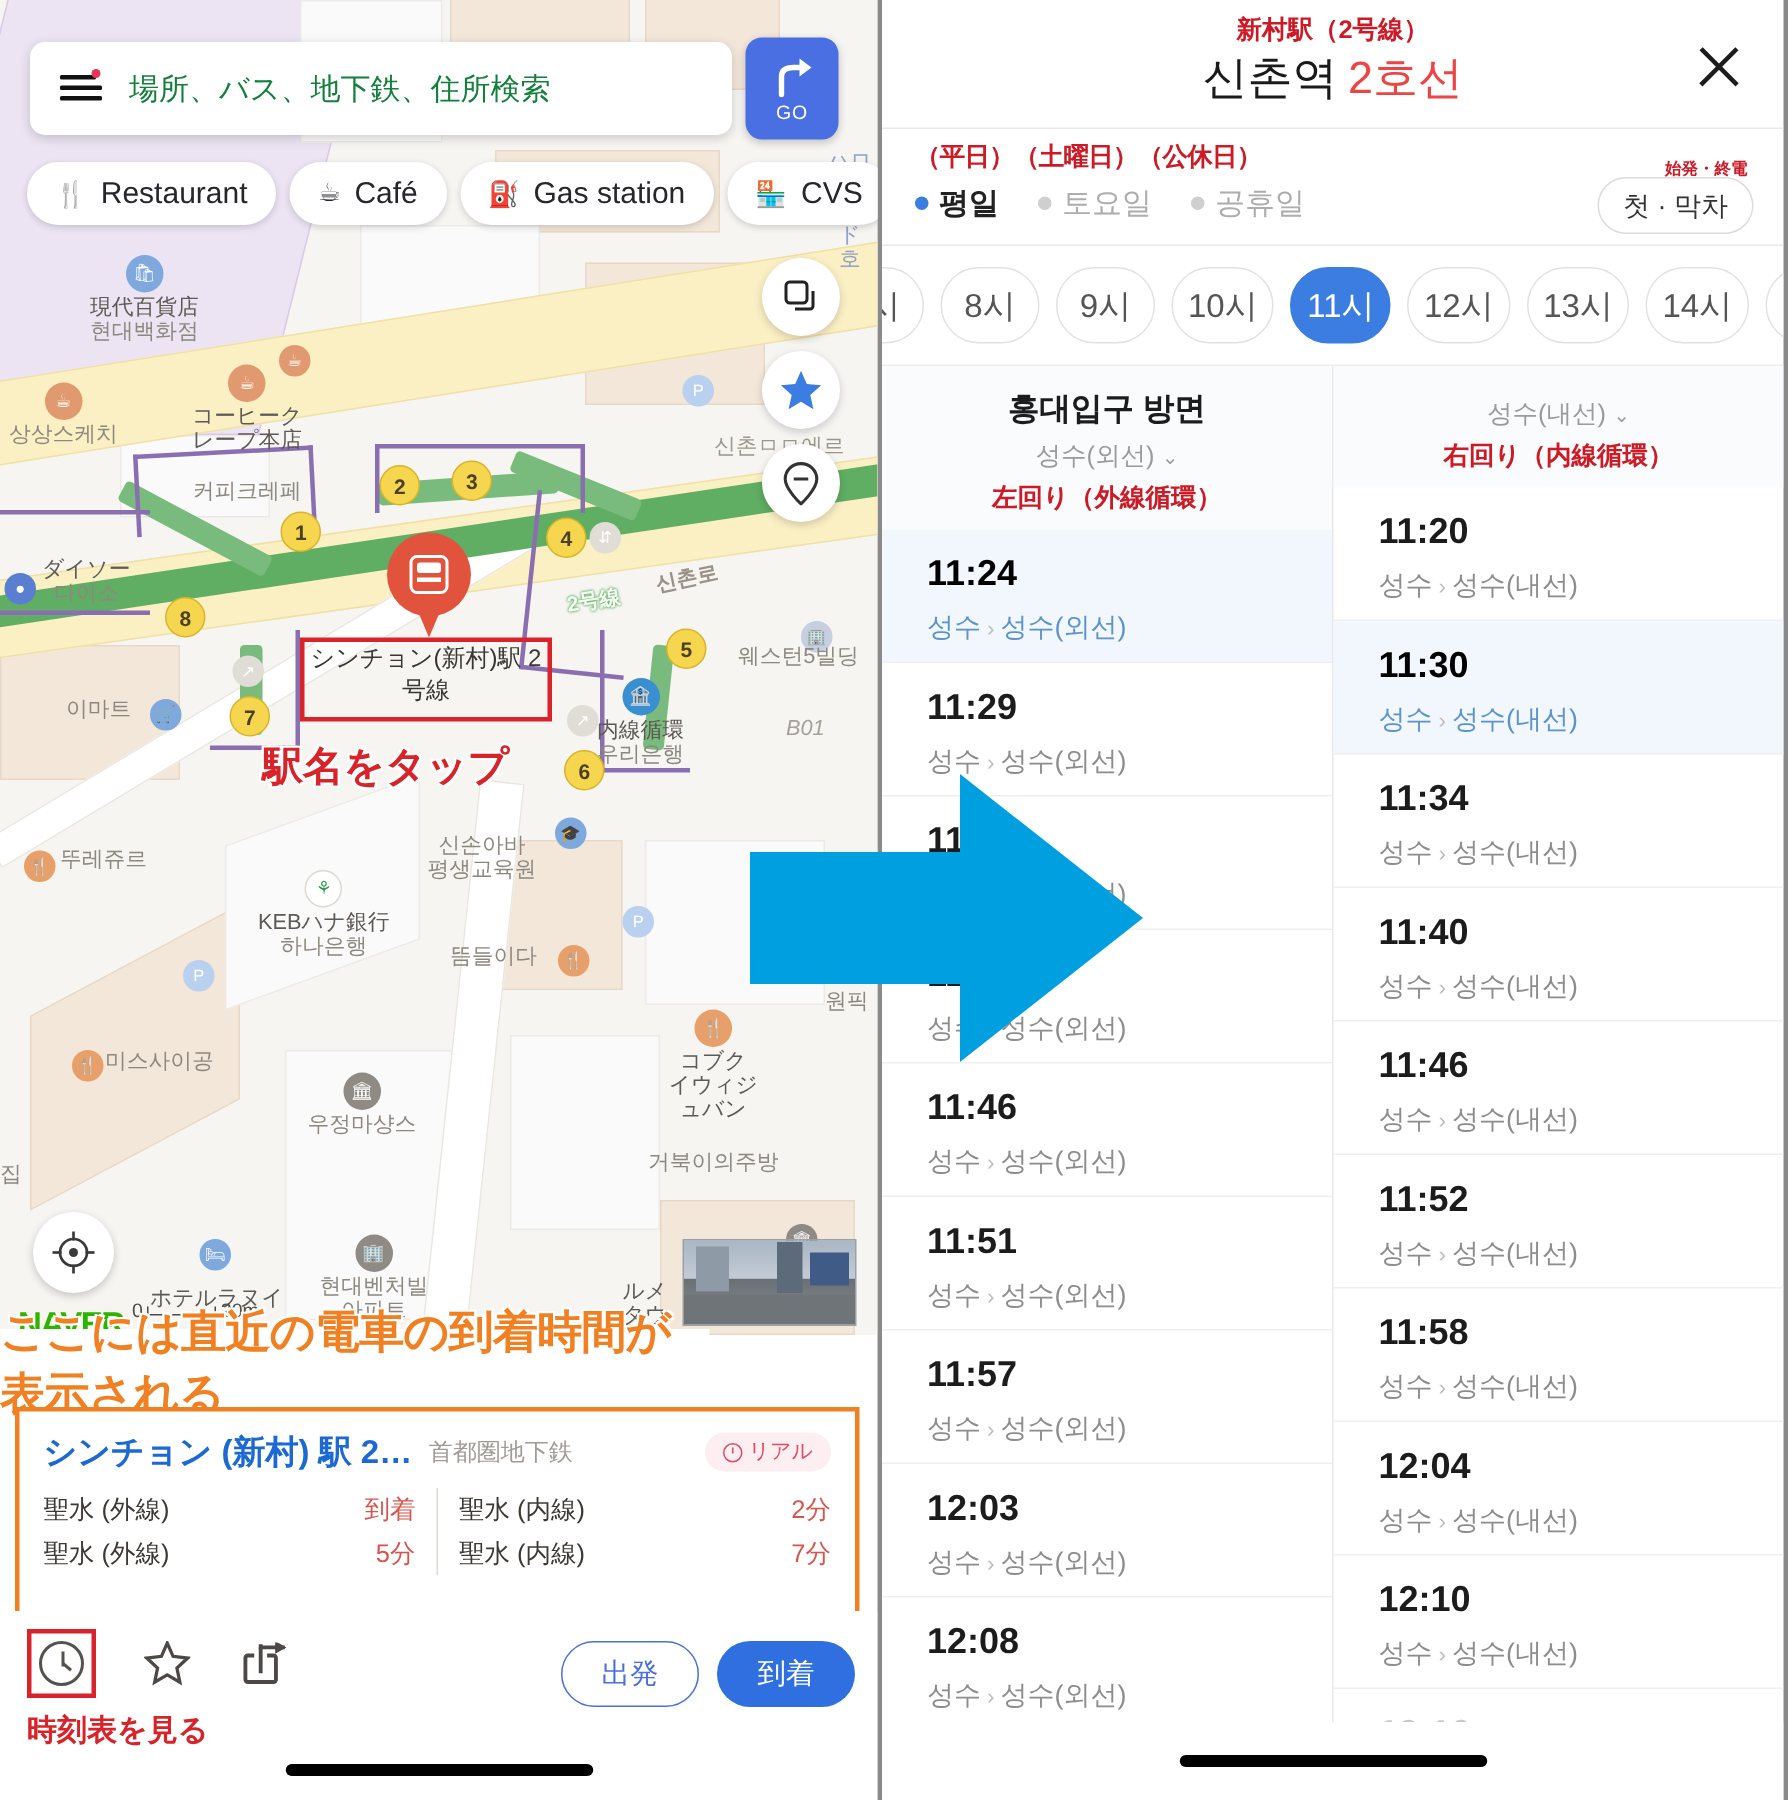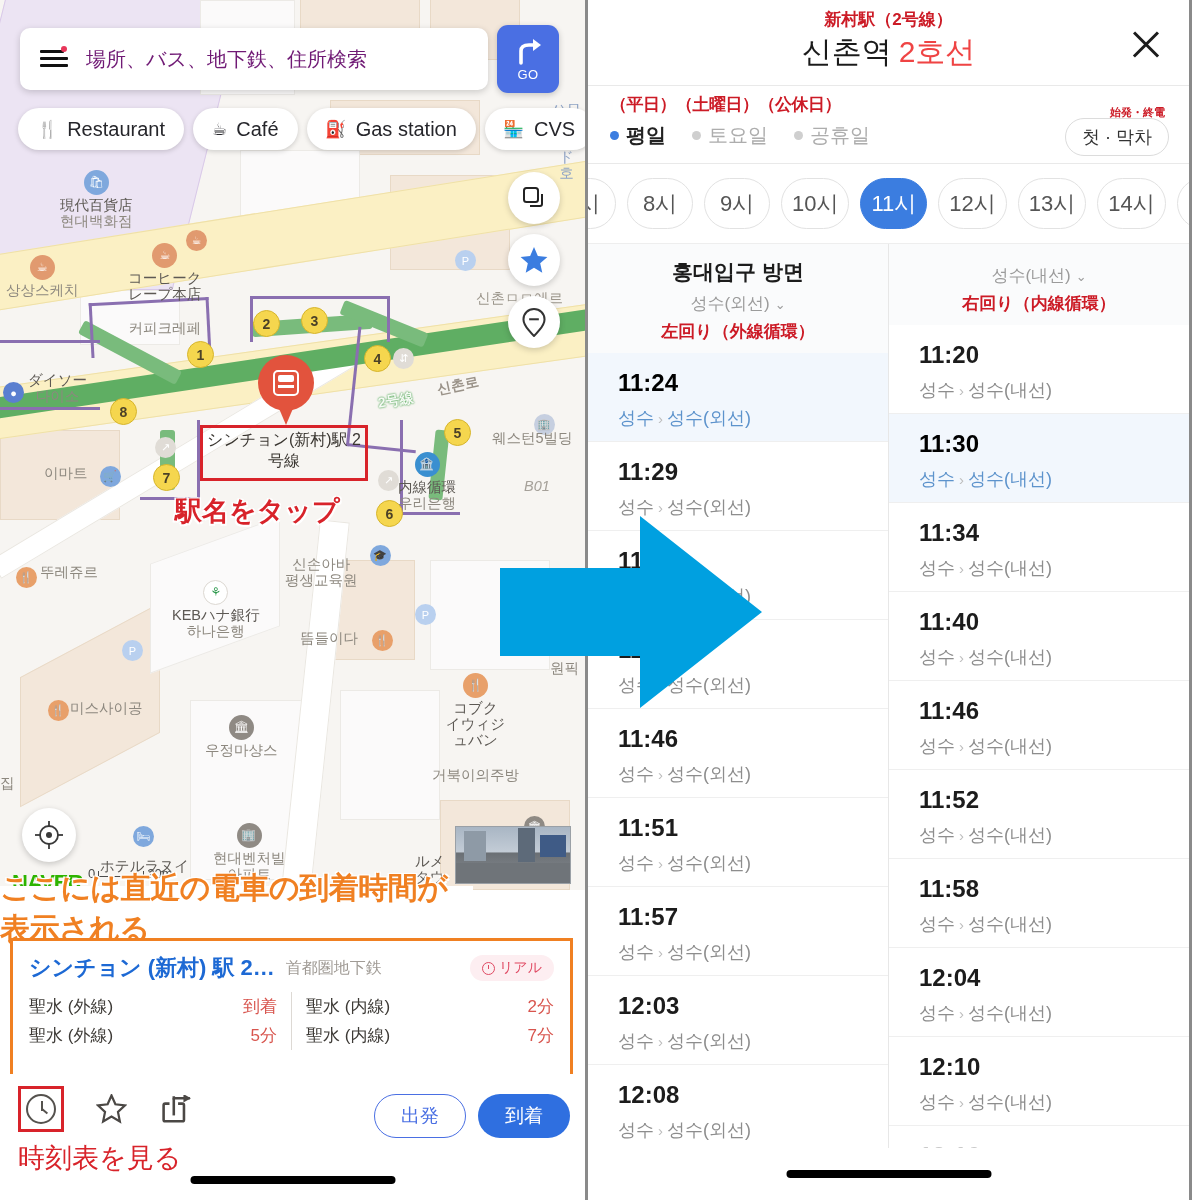--- a/index.html
+++ b/index.html
@@ -96,21 +96,21 @@
     width: 100%; height: 100%; background: #fff; border-radius: 10px;
     box-shadow: 0 2px 7px rgba(0,0,0,.18);
     display: flex; align-items: center; padding: 0 20px; gap: 18px;
   }
   .hamburger { position: relative; width: 28px; height: 18px; flex: 0 0 auto;}
   .hamburger i { position:absolute; left:0; width:28px; height:3.4px; background:#111; border-radius:1px;}
   .hamburger i:nth-child(1){ top:0; width:24px;}
   .hamburger i:nth-child(2){ top:7px;}
   .hamburger i:nth-child(3){ top:14px;}
   .hamburger .dot { position:absolute; right:1px; top:-4px; width:6px;height:6px;border-radius:50%;background:#e8365a;}
-  .search-ph { font-size: 20px; color: #701a75; }
+  .search-ph { font-size: 20px; color: #15803d; }
 
   .go-btn {
     position: absolute; left: 497px; top: 25px; width: 62px; height: 68px;
     background: #4a6fe3; border-radius: 11px; color:#fff;
     display:flex; flex-direction:column; align-items:center; justify-content:center;
     box-shadow: 0 2px 6px rgba(0,0,0,.2);
   }
   .go-txt { font-size: 13px; margin-top: 2px; letter-spacing:.5px;}
 
   .chips { position: absolute; left: 18px; top: 108px; display: flex; gap: 9px; }
@@ -186,21 +186,21 @@
   .toolbar {
     position: absolute; left: 0; top: 1074px; width: 585px; height: 126px; background: #fff;
   }
   .tb-icons { position: absolute; left: 18px; top: 12px; display: flex; align-items: center; gap: 28px; }
   .tb-ic { width: 38px; height: 38px; display:flex; align-items:center; justify-content:center; }
   .clock-hl { border: 3px solid #d8232a; width: 46px; height: 46px; display:flex; align-items:center; justify-content:center;}
   .clock-ic { width: 30px; height: 30px; border: 2px solid #55524e; border-radius: 50%; position: relative;}
   .clock-ic::after { content:""; position:absolute; left:12.5px; top:5px; width:2px;height:10px;background:#55524e; }
   .clock-ic::before { content:""; position:absolute; left:13px; top:13px; width:2px;height:7px;background:#55524e; transform: rotate(-50deg); transform-origin: top center;}
   .anno-tt {
-    position: absolute; left: 18px; top: 66px; font-size: 27px; font-weight: 400; color: #d8232a;
+    position: absolute; left: 18px; top: 66px; font-size: 20px; font-weight: 700; color: #d8232a;
     text-shadow: 1.5px 1.5px 0 #fff, -1.5px 1.5px 0 #fff, 1.5px -1.5px 0 #fff, -1.5px -1.5px 0 #fff;
   }
   .tb-btns { position: absolute; right: 15px; top: 20px; display:flex; gap: 12px; }
   .btn-out {
     width: 92px; height: 44px; border-radius: 22px; border: 1.6px solid #4a6fe3;
     color: #4a6fe3; background: #fff; font-size: 19px; display:flex;align-items:center;justify-content:center;
   }
   .btn-fill {
     width: 92px; height: 44px; border-radius: 22px; background: #2f6fe0;
     color: #fff; font-size: 19px; display:flex;align-items:center;justify-content:center;

